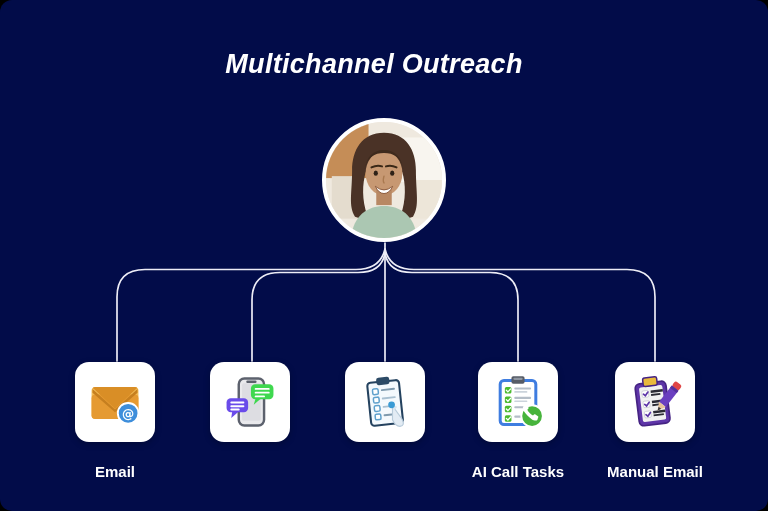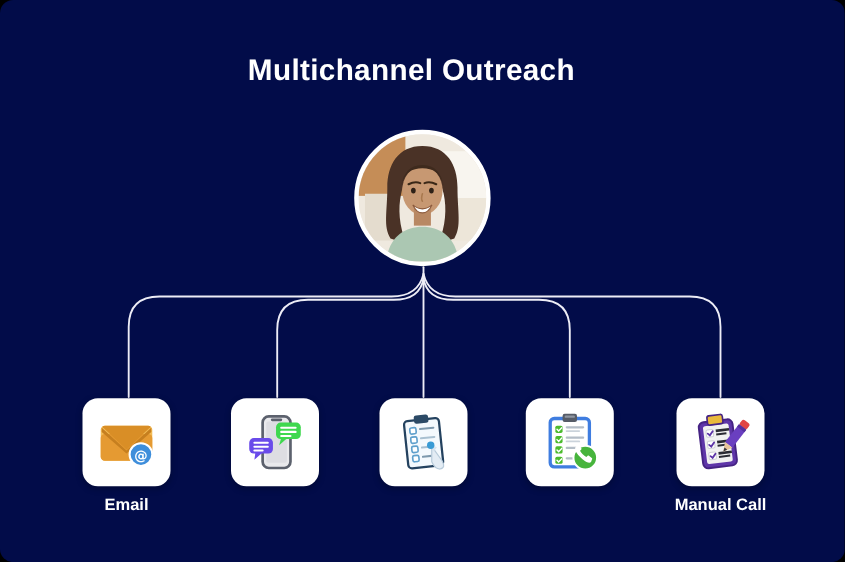--- a/index.html
+++ b/index.html
@@ -5,39 +5,40 @@
   html,body{margin:0;padding:0;background:#000;}
   .canvas{
     position:relative;width:768px;height:511px;
     background:#020C49;border-radius:12px;overflow:hidden;
     font-family:"Liberation Sans",sans-serif;
   }
   .page-title{
     position:absolute;top:49px;left:0;width:748px;
     text-align:center;color:#FFFFFF;font-size:27px;font-weight:700;
     letter-spacing:.3px;
+    font-style:italic;
   }
   .avatar{
     position:absolute;left:322px;top:118px;width:124px;height:124px;
     box-sizing:border-box;border:4px solid #FFFFFF;border-radius:50%;
     overflow:hidden;background:#EFE9DF;
   }
   .avatar svg{display:block;width:116px;height:116px;}
   .connectors{position:absolute;left:0;top:0;width:768px;height:511px;pointer-events:none;}
   .channel{
     position:absolute;top:362px;width:120px;text-align:center;
   }
   .channel .card{
     width:80px;height:80px;margin:0 auto;background:#FFFFFF;border-radius:14px;
     display:flex;align-items:center;justify-content:center;
     box-shadow:0 2px 6px rgba(0,0,0,.25);
   }
   .channel .card svg{display:block;}
   .channel .label{
-    margin-top:9px;color:#FFFFFF;font-size:15px;font-weight:700;white-space:nowrap;text-align:center;
+    margin-top:21px;color:#FFFFFF;font-size:15px;font-weight:700;white-space:nowrap;text-align:center;
   }
   .ch-0{left:55px;} .ch-1{left:190px;} .ch-2{left:325px;} .ch-3{left:458px;} .ch-4{left:595px;}
 </style>
 </head>
 <body>
 
 <div class="canvas">
 
   <div class="page-title">Multichannel Outreach</div>
 
@@ -167,20 +168,21 @@
           <rect x="28" y="36.5" width="16" height="2.2" rx="1.1" fill="#B4BDC7"></rect>
 
           <rect x="18" y="46" width="7" height="7" rx="1.6" fill="#4CBB2E"></rect>
           <path d="M19.6,49.5 l1.6,1.7 3,-3.2" stroke="#FFFFFF" stroke-width="1.4" fill="none" stroke-linecap="round"></path>
           <rect x="28" y="46.5" width="12" height="2.2" rx="1.1" fill="#B4BDC7"></rect>
         </g>
         <circle cx="47" cy="47" r="11.5" fill="#47B43C" stroke="#FFFFFF" stroke-width="2"></circle>
         <path d="M52.6,51.2c-1.1,1.1-3.5,0.8-6-0.9c-1.5-1-3-2.2-4.3-3.6c-1.3-1.3-2.6-2.8-3.6-4.3c-1.7-2.5-2-4.9-0.9-6l1.6-1.5c0.5-0.5,1.2-0.4,1.6,0.1l2.1,2.7c0.4,0.5,0.3,1.1-0.1,1.5l-1.1,1.1c0.6,1.2,1.5,2.4,2.6,3.5c1.1,1.1,2.3,2,3.5,2.6l1.1-1.1c0.4-0.4,1-0.5,1.5-0.1l2.7,2.1c0.5,0.4,0.6,1.1,0.1,1.6L52.6,51.2z" fill="#FFFFFF"></path>
       </svg>
     </div>
+    <div class="label">AI Call Tasks</div>
   </div>
 
   <div class="channel ch-4">
     <div class="card">
       <svg width="60" height="60" viewBox="0 0 64 64">
         <g transform="rotate(-7 30 34)">
           <rect x="13" y="11" width="33" height="45" rx="5" fill="#5E35A8" stroke="#452383" stroke-width="1.8"></rect>
           <rect x="17" y="15" width="25" height="37" rx="2" fill="#F1F1F1"></rect>
           <rect x="22" y="5.5" width="15" height="9" rx="2" fill="#E9B93C" stroke="#452383" stroke-width="1.6"></rect>
 
@@ -203,16 +205,16 @@
         <g transform="rotate(38 46 26)">
           <rect x="42" y="8" width="9" height="7" rx="2.5" fill="#E04545"></rect>
           <rect x="42.5" y="14.5" width="8" height="3" fill="#B9366" opacity="0.0"></rect>
           <rect x="42" y="14.5" width="9" height="22" fill="#6A3FC0"></rect>
           <rect x="42" y="14.5" width="9" height="3" fill="#54309C"></rect>
           <path d="M42,36.5 L51,36.5 L46.5,45 Z" fill="#E8C49A"></path>
           <path d="M44.8,41 L48.2,41 L46.5,45 Z" fill="#33333B"></path>
         </g>
       </svg>
     </div>
-    <div class="label">Manual Call</div>
+    <div class="label">Manual Email</div>
   </div>
 
 </div>
 
 </body></html>

